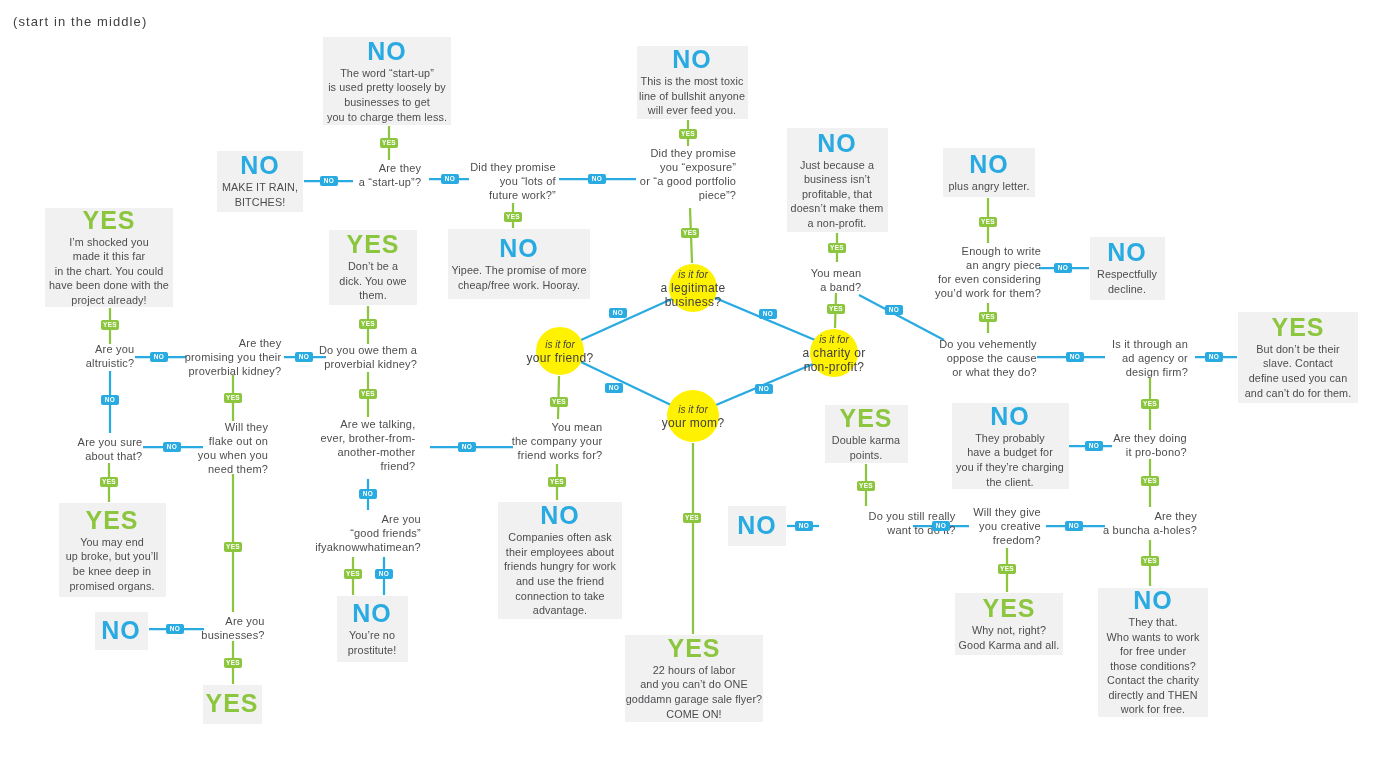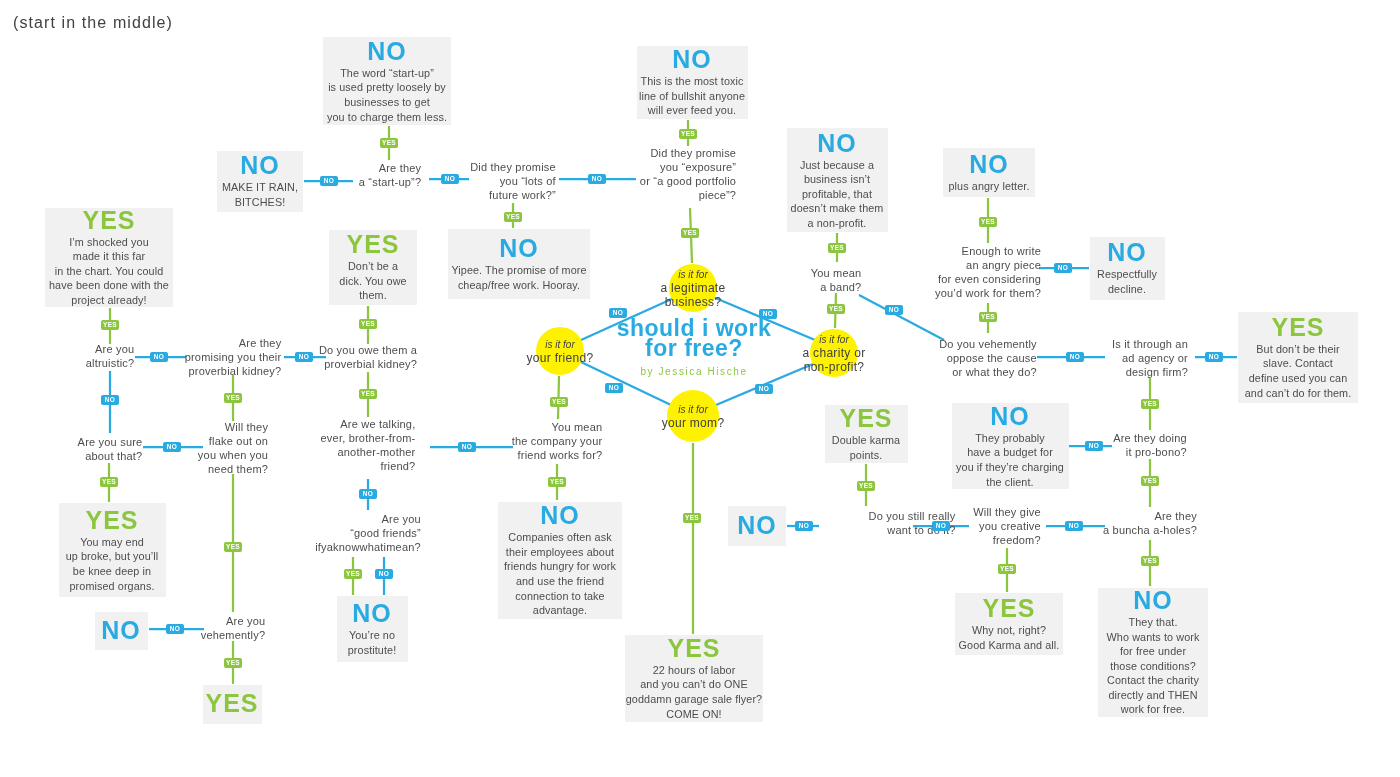--- a/index.html
+++ b/index.html
@@ -2,21 +2,21 @@
 <html><head>
 <meta charset="utf-8">
 <style>
   html,body{margin:0;padding:0;background:#fff;}
   #canvas{
     position:relative;width:1400px;height:777px;background:#ffffff;
     font-family:"Liberation Sans",sans-serif;overflow:hidden;
   }
   .edge-svg{position:absolute;left:0;top:0;z-index:0;}
   .note{
-    position:absolute;left:13px;top:14px;font-size:16px;letter-spacing:1.1px;
+    position:absolute;left:13px;top:14px;font-size:13px;letter-spacing:1.1px;
     color:#414042;z-index:3;
   }
   .circle{position:absolute;border-radius:50%;background:#fff200;z-index:1;}
   .cnode{
     position:absolute;transform:translate(-50%,-50%);text-align:center;
     color:#414042;z-index:2;white-space:nowrap;
   }
   .cnode .pre{font-style:italic;font-size:10px;line-height:13px;}
   .cnode .main{font-size:12px;line-height:14px;letter-spacing:0.3px;}
   .qnode{
@@ -256,21 +256,21 @@
         <div>about that?</div>
       </div>
       <div class="qnode" style="left: 233px; top: 448px;">
         <div>Will they</div>
         <div>flake out on</div>
         <div>you when you</div>
         <div>need them?</div>
       </div>
       <div class="qnode" style="left: 233px; top: 628px;">
         <div>Are you</div>
-        <div>vehemently?</div>
+        <div>businesses?</div>
       </div>
       <div class="box" style="left: 323px; top: 37px; width: 128px; height: 88px; background: rgb(241, 241, 242);">
         <div class="hd no">NO</div>
         <div class="bd">The word “start-up”</div>
         <div class="bd">is used pretty loosely by</div>
         <div class="bd">businesses to get</div>
         <div class="bd">you to charge them less.</div>
       </div>
       <div class="box" style="left: 217px; top: 150.5px; width: 86px; height: 61px; background: rgb(241, 241, 242);">
         <div class="hd no">NO</div>
@@ -384,18 +384,13 @@
         <div class="hd yes">YES</div>
       </div>
       <div class="box" style="left: 625px; top: 634.5px; width: 138px; height: 87px; background: rgb(241, 241, 242);">
         <div class="hd yes">YES</div>
         <div class="bd">22 hours of labor</div>
         <div class="bd">and you can’t do ONE</div>
         <div class="bd">goddamn garage sale flyer?</div>
         <div class="bd">COME ON!</div>
       </div>
     </div>
-  <div class="title" style="left:694px;top:348px;">
-    <div class="t1">should i work</div>
-    <div class="t1">for free?</div>
-    <div class="by">by Jessica Hische</div>
-  </div>
 </div>
 
 </body></html>

